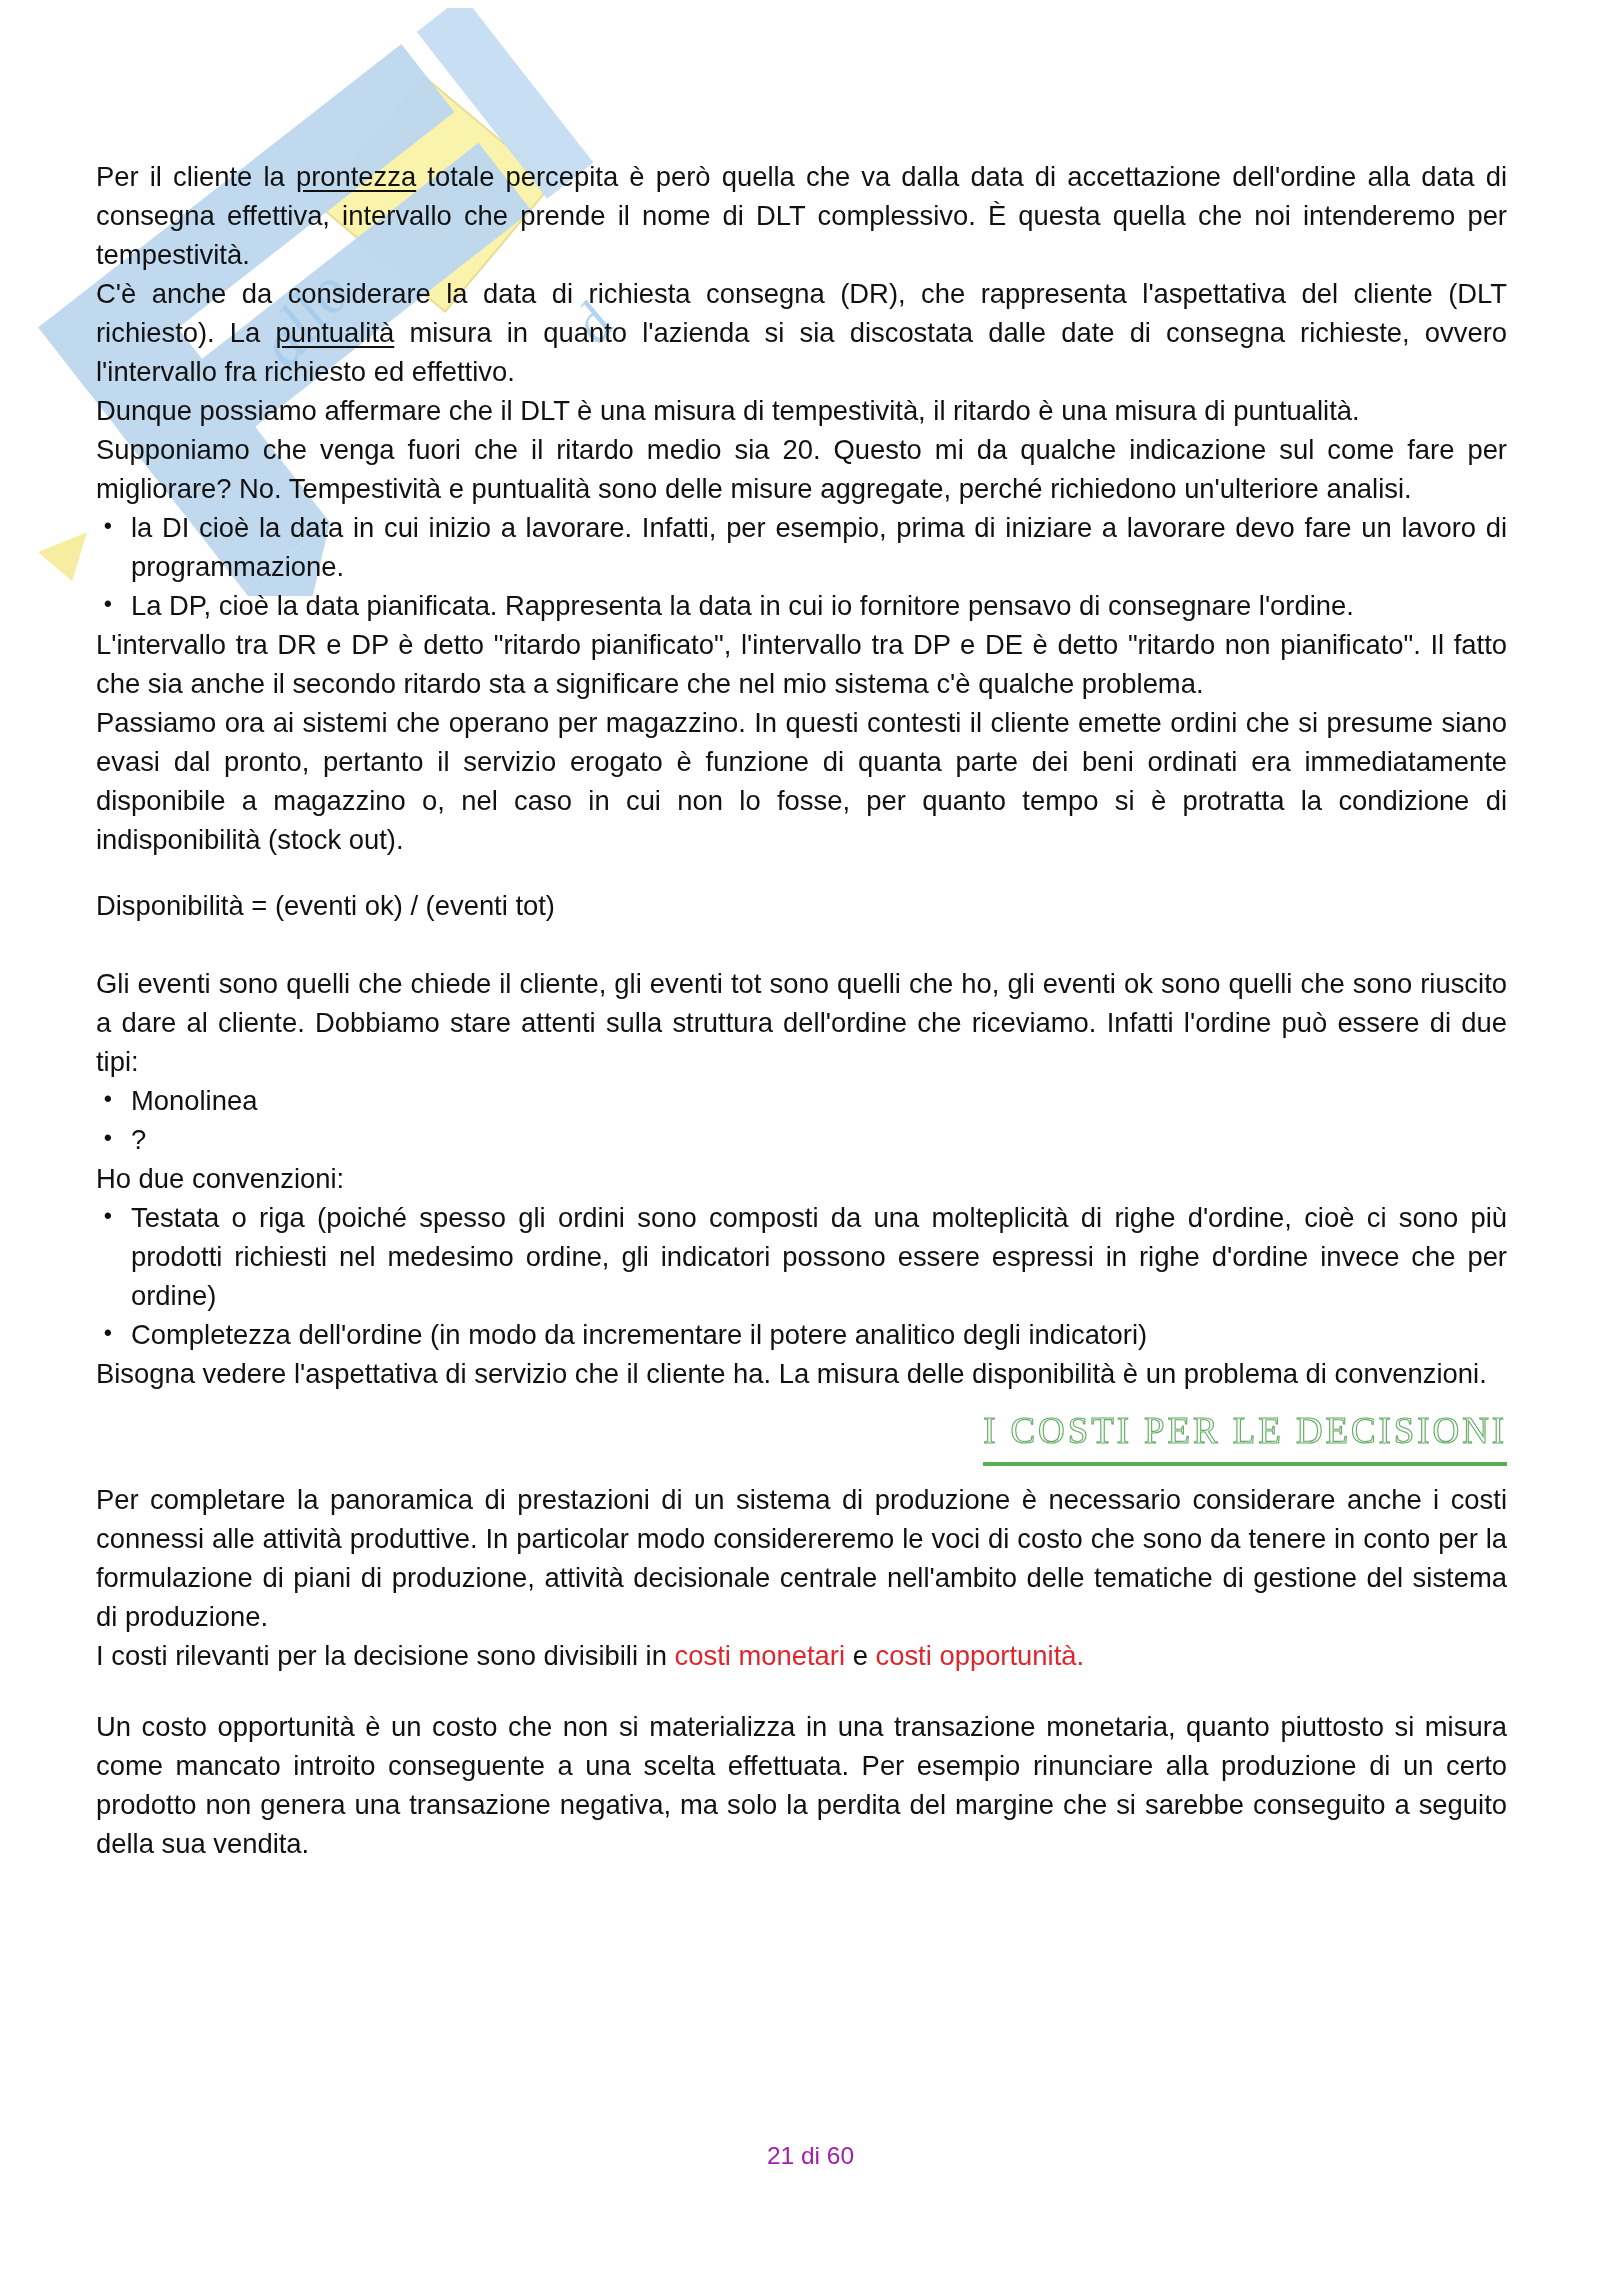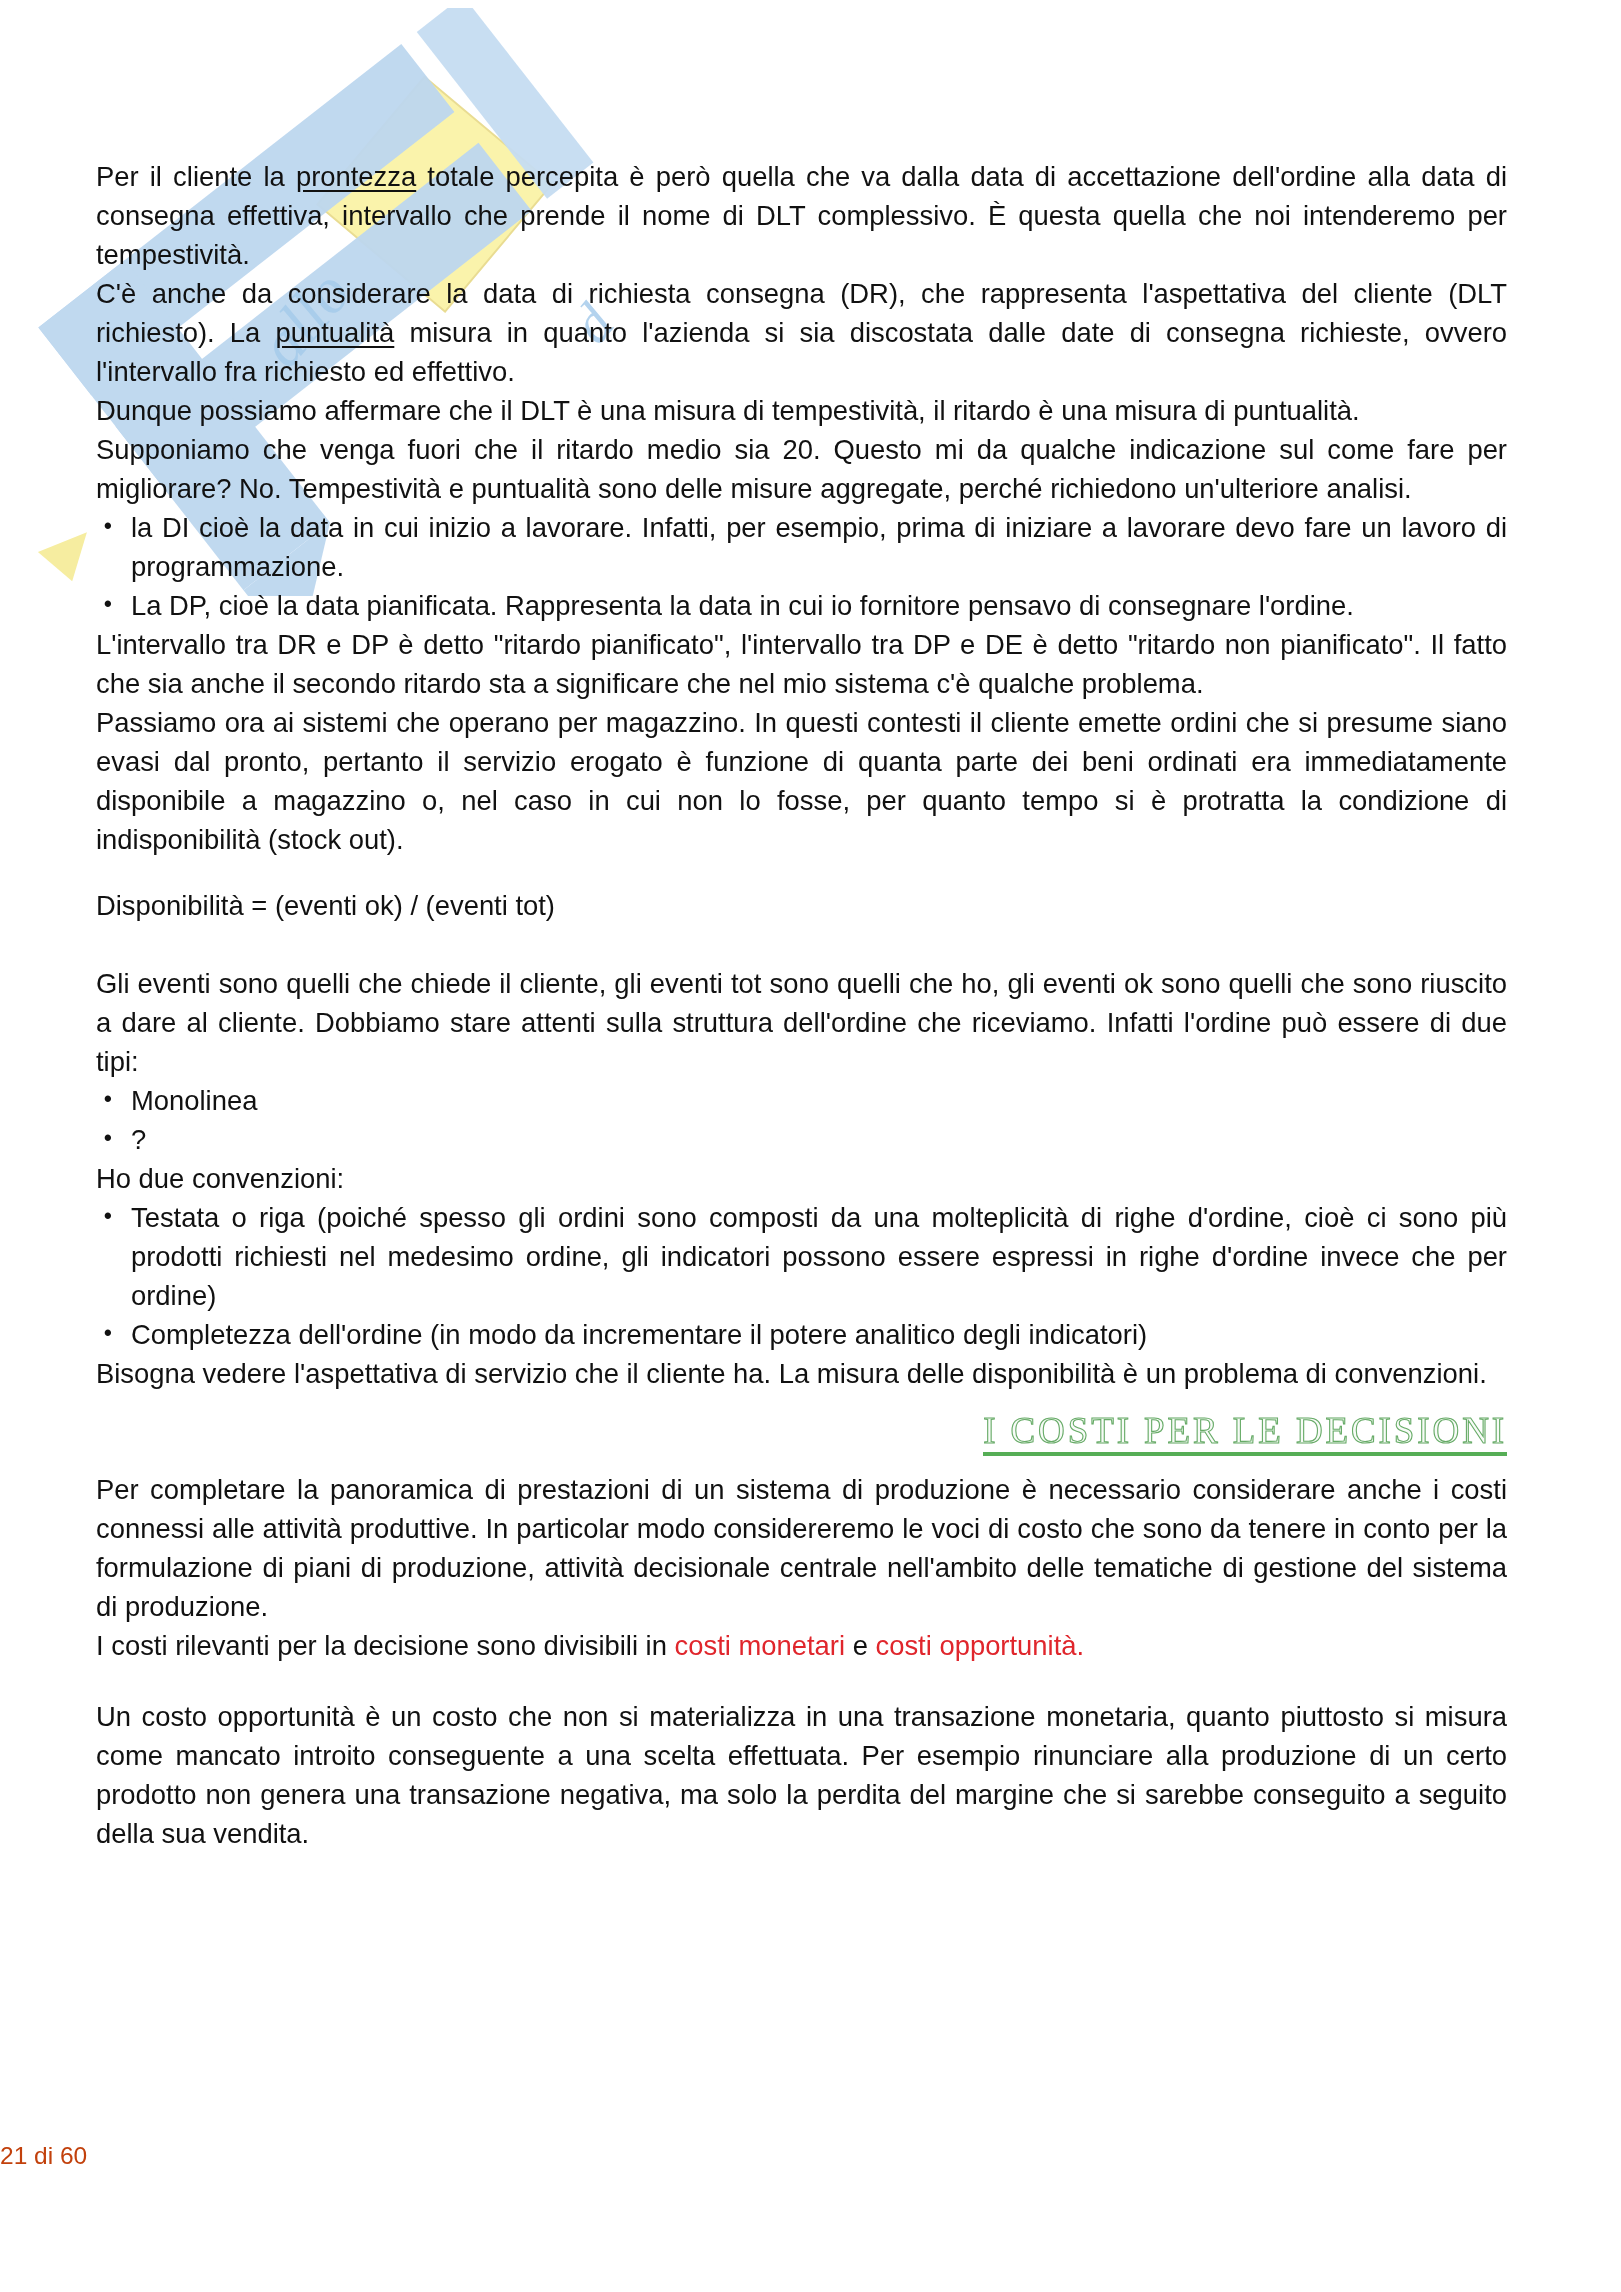--- a/index.html
+++ b/index.html
@@ -40,32 +40,32 @@
     text-align:right;
     margin:17.6px 0 13.7px 0;
   }
   .green-heading-text{
     display:inline-block;
     font-family:"Liberation Serif","DejaVu Serif",serif;
     font-size:37px;line-height:39px;
     letter-spacing:2.9px;
     color:#79b279;
     border-bottom:4.9px solid #56ae56;
-    padding-bottom:2px;
+    padding-bottom:12px;
   }
   @supports (-webkit-text-stroke: 1px green){
     .green-heading-text{
       color:#f7fbf7;
       -webkit-text-stroke:1.1px #67ab67;
     }
   }
   .footer{
     position:absolute;left:0;top:2142px;width:100%;
-    text-align:left;z-index:1;
-    font-size:24.5px;color:#c2410c;
+    text-align:center;z-index:1;
+    font-size:24.5px;color:#a21caf;
   }
 </style>
 </head>
 <body>
 
 <div class="page">
 
   <svg class="watermark" viewBox="0 0 680 600" xmlns="http://www.w3.org/2000/svg" aria-hidden="true">
 
     <g transform="rotate(40 425 190)">

